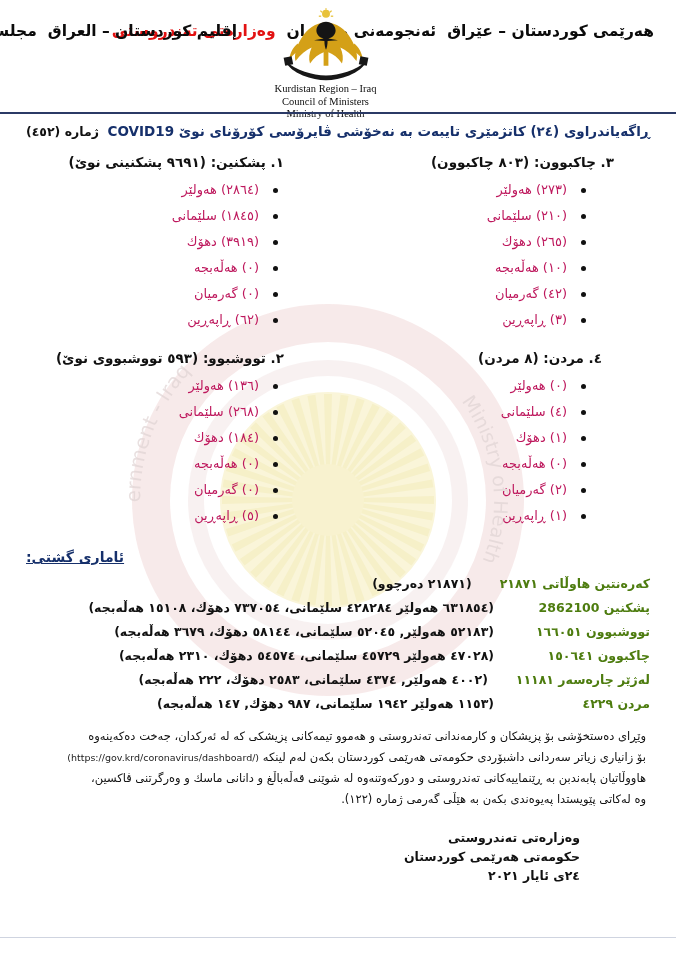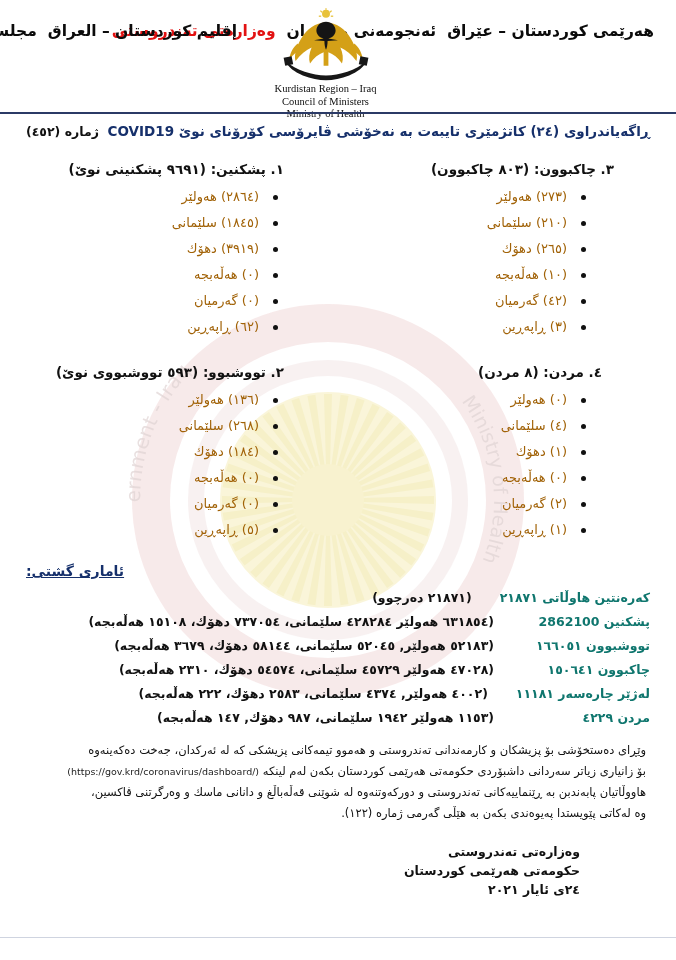--- a/index.html
+++ b/index.html
@@ -72,33 +72,33 @@
   
   .grid{
     position:relative;z-index:3;
     display:grid;grid-template-columns:1fr 1fr;
     column-gap:0px;row-gap:0px;
     padding:2px 26px 0 26px;
   }
   .sect{padding:6px 6px 10px 6px;}
   .sect-head{
     font-size:13.5px;font-weight:bold;color:#111;
-    text-align:right;margin:8px 8px 7px 0;white-space:nowrap;
+    text-align:right;margin:1px 8px 7px 0;white-space:nowrap;
   }
   .rows{list-style:none;margin:0;padding:0;}
   .row{
     display:flex;flex-direction:row;align-items:center;
     justify-content:flex-start;
     font-size:13px;line-height:26px;white-space:nowrap;
   }
   .bullet{
     width:5px;height:5px;border-radius:50%;background:#111;
     margin:0 0 0 14px;flex:none;
   }
-  .row .txt{font-weight:normal;color:#a16207;}
+  .row .txt{font-weight:normal;color:#be185d;}
   .sect.c1 .rows{padding-right:54px;}
   .sect.c2 .rows{padding-right:58px;}
   .sect.c3 .rows{padding-right:54px;}
   .sect.c4 .rows{padding-right:58px;}
   .sect.c1 .sect-head{margin-right:48px;}
   .sect.c3 .sect-head{margin-right:48px;}
   .sect.c2 .sect-head{margin-right:30px;}
   .sect.c4 .sect-head{margin-right:42px;}
 
   
@@ -108,21 +108,21 @@
   }
   .gen-title{
     font-size:14px;font-weight:bold;color:#16306b;
     text-decoration:underline;text-align:left;margin-bottom:7px;
   }
   .gen-row{
     display:flex;flex-direction:row;align-items:baseline;
     justify-content:flex-start;
     font-size:12.5px;line-height:24px;white-space:nowrap;
   }
-  .gen-label{font-weight:bold;color:#0f766e;min-width:128px;text-align:right;}
+  .gen-label{font-weight:bold;color:#4d7c0f;min-width:128px;text-align:right;}
   .gen-detail{font-weight:bold;color:#111;margin-right:28px;}
 
   
   .note{
     position:relative;z-index:3;
     padding:10px 30px 0 30px;
     text-align:justify;
     font-size:11.5px;line-height:21px;color:#111;
   }
   .note .ln{display:block;}

